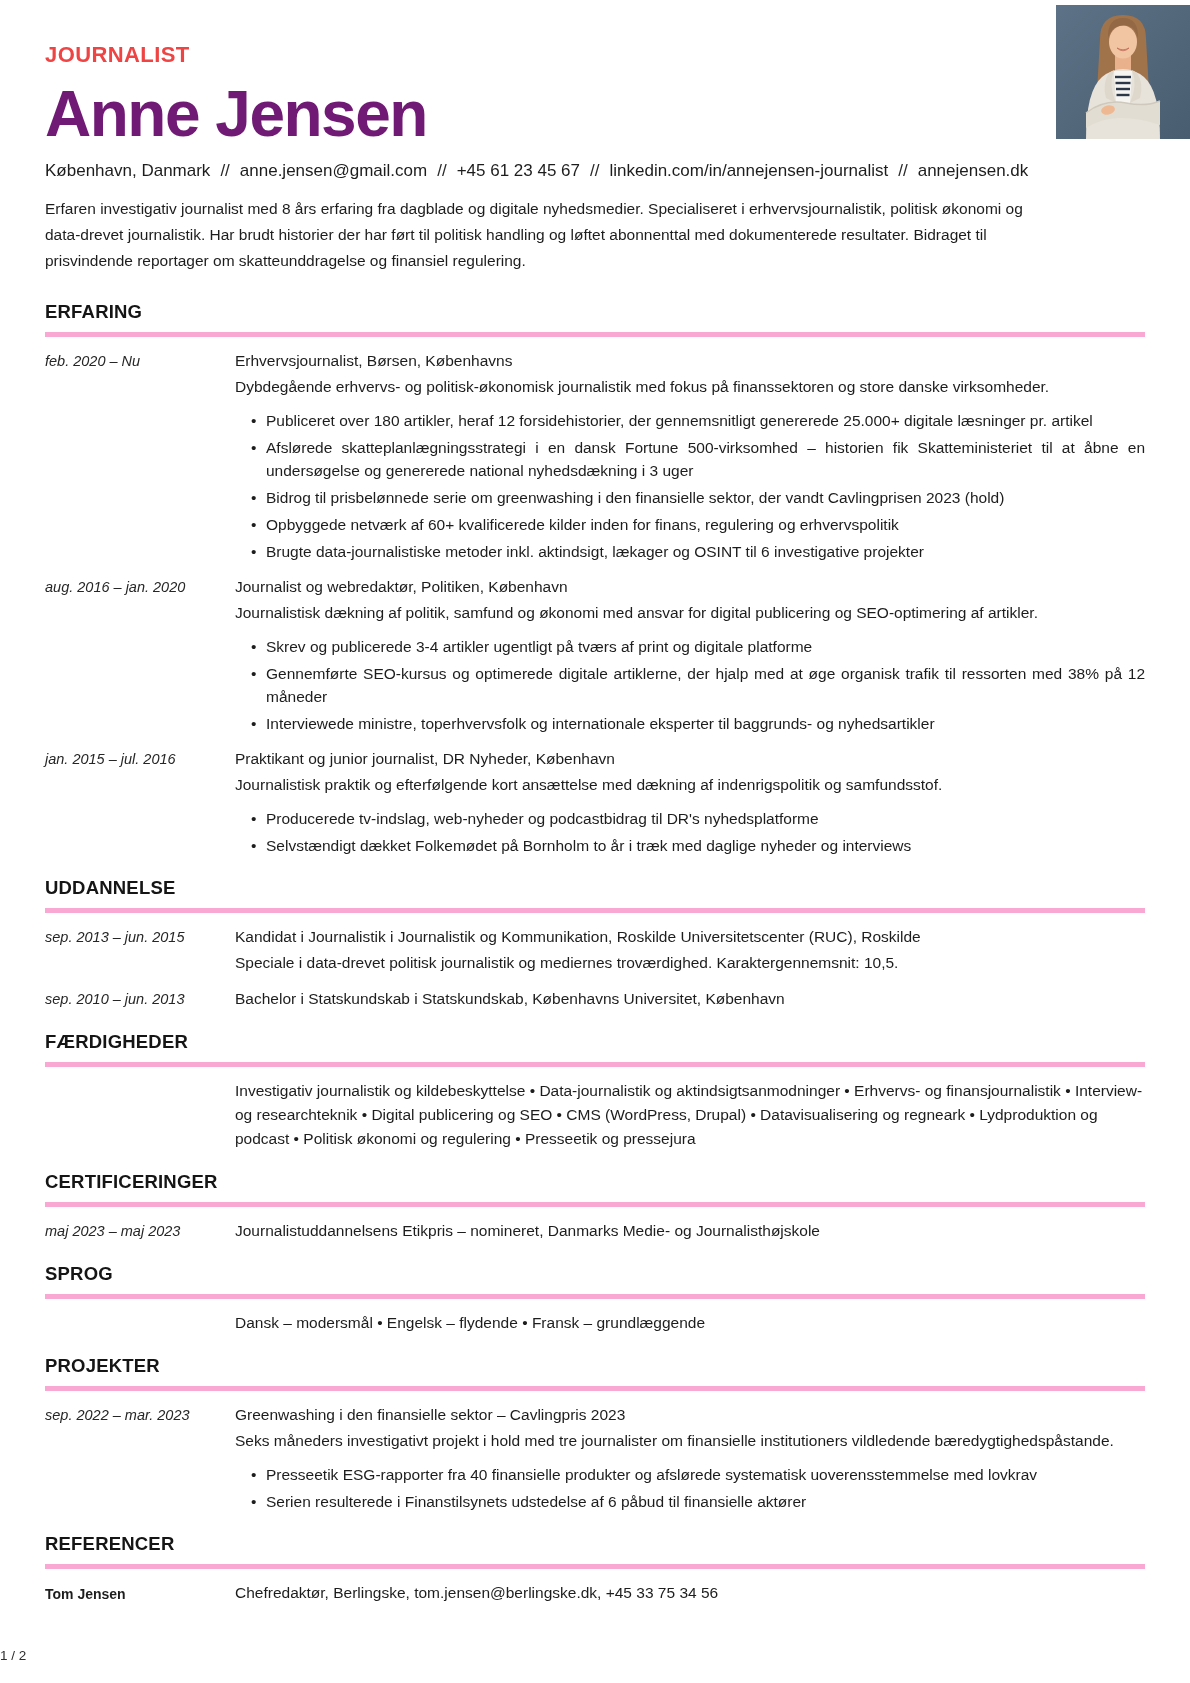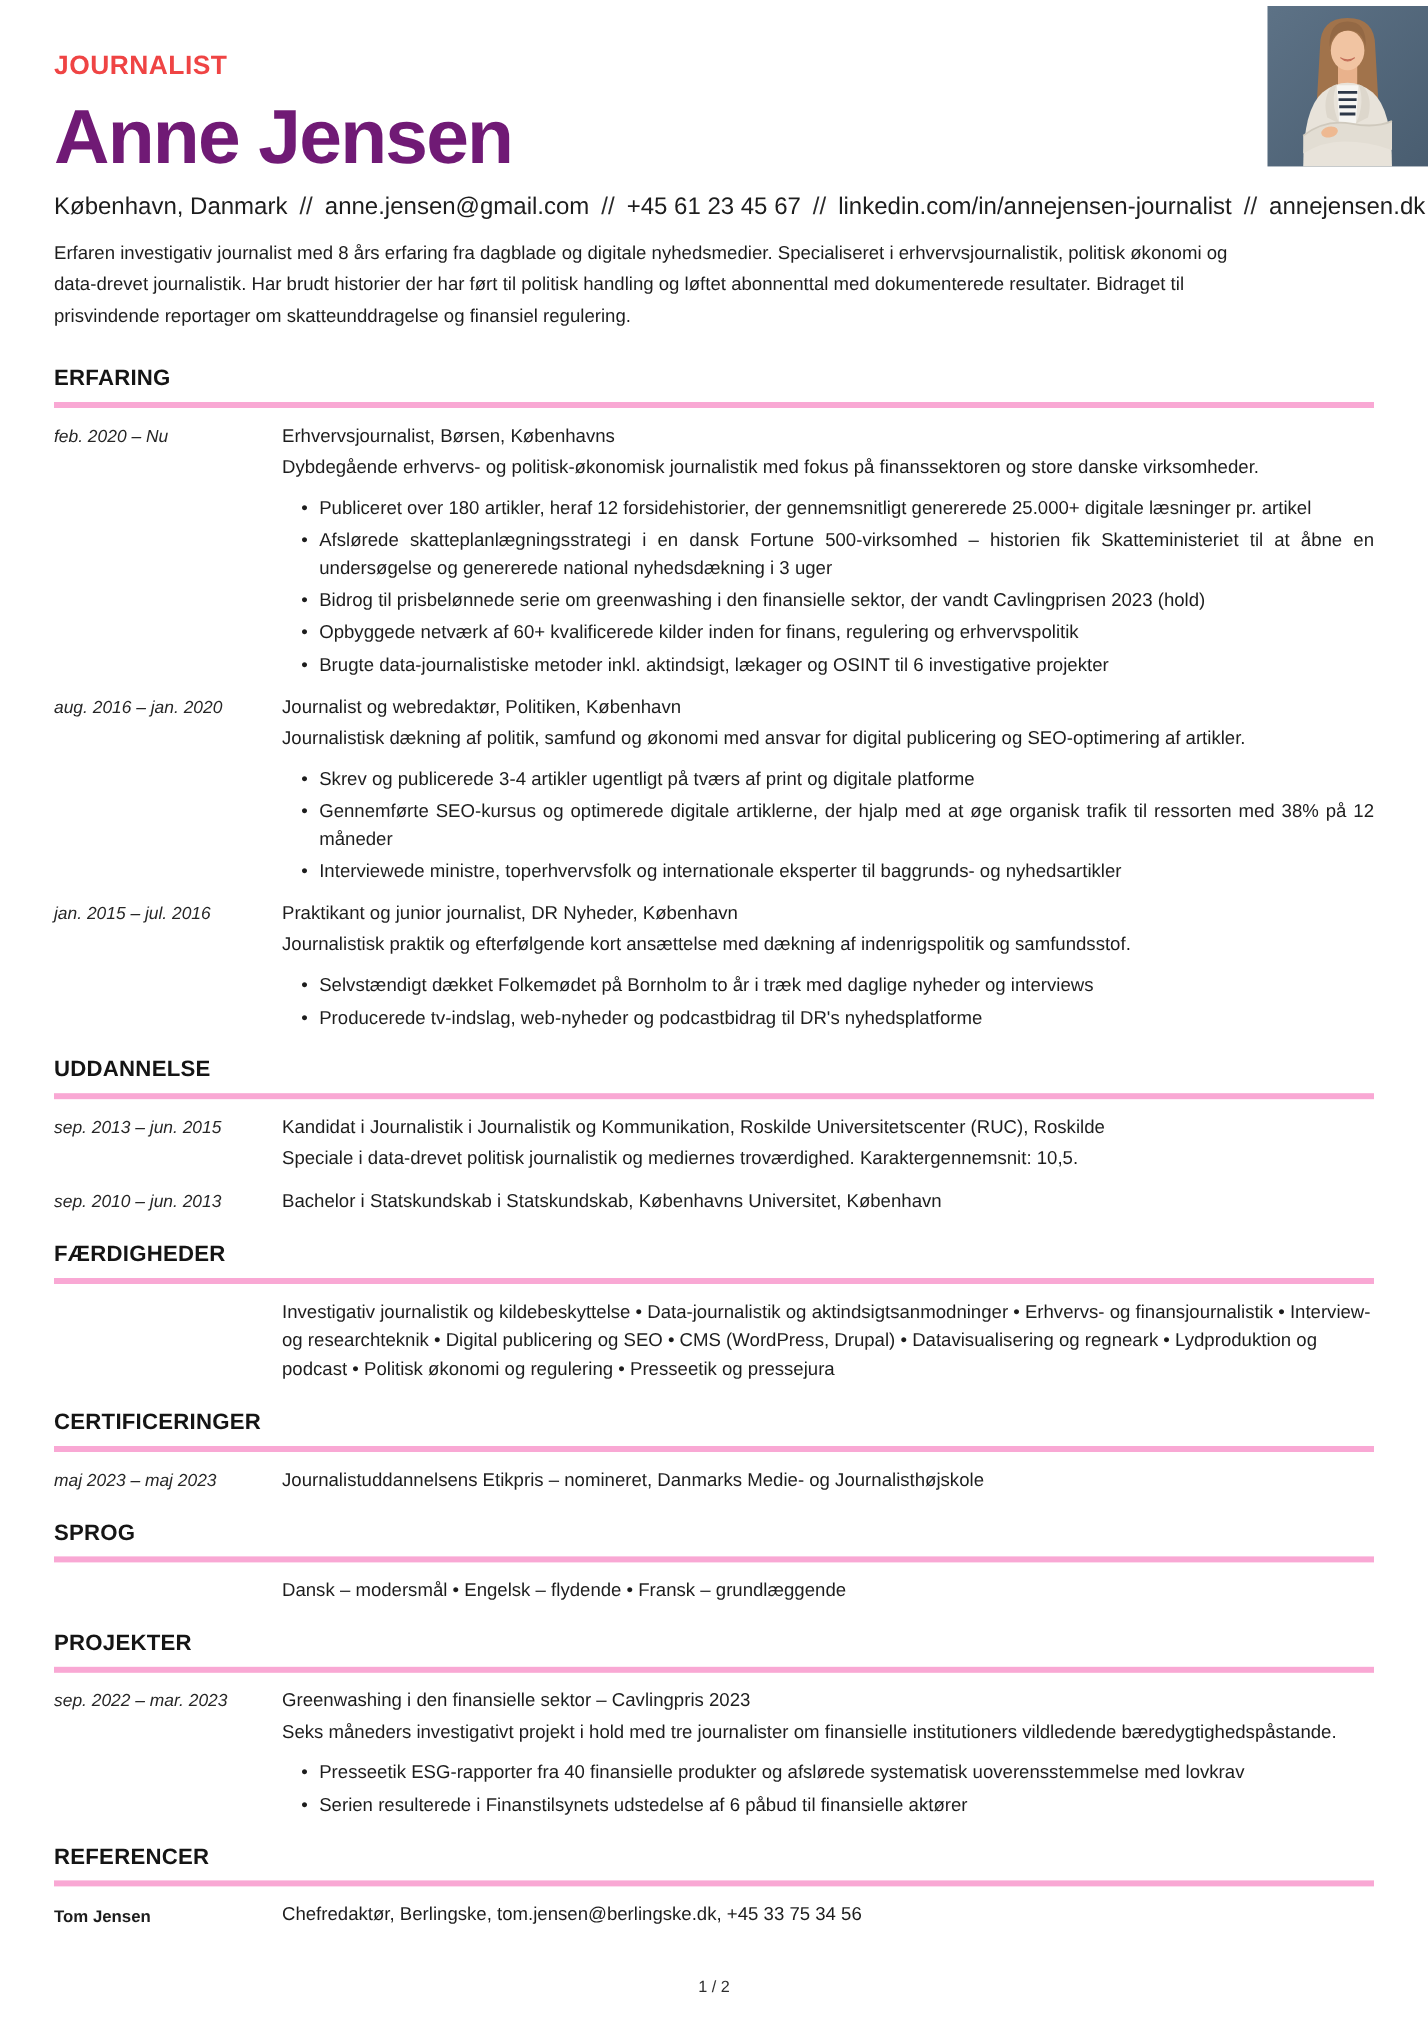--- a/index.html
+++ b/index.html
@@ -4,40 +4,40 @@
 <style>
   html,body{margin:0;padding:0}
   body{
     width:1190px;height:1683px;position:relative;overflow:hidden;
     background:#ffffff;color:#1d1d1d;
     font-family:"Liberation Sans",sans-serif;
   }
   .page{padding:42px 45px 0 45px;position:relative;width:1100px}
   .role{font-size:22px;font-weight:700;letter-spacing:.4px;color:#ef4444}
   .name{font-size:64px;font-weight:700;letter-spacing:-1.5px;line-height:1;margin:14px 0 0;color:#701a75}
-  .contact{margin-top:15px;font-size:20px;white-space:nowrap}
+  .contact{margin-top:15px;font-size:17px;white-space:nowrap}
   .contact .sep{margin:0 10px;color:#2a2a2a}
   .summary{margin:15px 0 0;font-size:15.5px;line-height:26px;max-width:1012px}
   .photo{position:absolute;top:5px;right:0;width:134px;height:134px;overflow:hidden}
   .section{margin-top:20px}
   .section:first-child{margin-top:27px}
   .sec-title{font-size:18.5px;font-weight:700;letter-spacing:.2px;line-height:22px;
     margin:0;padding-bottom:9px;border-bottom:5px solid #f9a8d4;color:#151515}
   .entry{display:grid;grid-template-columns:190px 1fr;margin-top:12px}
   .date{font-style:italic;font-size:14.5px;color:#262626;line-height:20px;padding-top:2px}
   .ref-label{font-weight:700;font-size:14px;line-height:20px;padding-top:3px}
   .etitle{font-size:15.5px;line-height:24px}
   .desc{font-size:15.5px;line-height:24px}
   .etitle + .desc{margin-top:2px}
   .bullets{list-style:none;margin:10px 0 0;padding:0}
   .bullet{position:relative;padding-left:31px;font-size:15.5px;line-height:23px;margin-top:4px}
   .bullet::before{content:"\2022";position:absolute;left:16px;top:0}
   .justify .desc,.justify .bullet{text-align:justify}
   b{font-weight:400}
-  .footer{position:absolute;left:0;right:0;bottom:20px;text-align:center;font-size:13.5px;color:#2e2e2e}
+  .footer{position:absolute;left:0;right:0;bottom:20px;font-size:13.5px;color:#2e2e2e}
 </style>
 </head>
 <body>
 
 <div class="page">
 
   <header>
     <div class="role">JOURNALIST</div>
     <h1 class="name">Anne Jensen</h1>
     <div class="contact"><span class="citem">København, Danmark</span><span class="sep">//</span><span class="citem">anne.jensen@gmail.com</span><span class="sep">//</span><span class="citem">+45 61 23 45 67</span><span class="sep">//</span><span class="citem">linkedin.com/in/annejensen-journalist</span><span class="sep">//</span><span class="citem">annejensen.dk</span></div>
@@ -115,22 +115,22 @@
             </div>
           </div>
           <div class="entry justify">
             <div class="left">
               <div class="date">jan. 2015 – jul. 2016</div>
             </div>
             <div class="right">
               <div class="etitle"><b>Praktikant og junior journalist</b><span>, DR Nyheder, København</span></div>
               <div class="desc"><span>Journalistisk praktik og efterfølgende kort ansættelse med dækning af indenrigspolitik og samfundsstof.</span></div>
               <ul class="bullets">
+                <li class="bullet"><span>Producerede tv-indslag, web-nyheder og podcastbidrag til DR's nyhedsplatforme</span></li>
                 <li class="bullet"><span>Selvstændigt dækket </span><b>Folkemødet på Bornholm</b><span> to år i træk med daglige nyheder og interviews</span></li>
-                <li class="bullet"><span>Producerede tv-indslag, web-nyheder og podcastbidrag til DR's nyhedsplatforme</span></li>
               </ul>
             </div>
           </div>
         </div>
       </section>
       <section class="section">
         <h2 class="sec-title">UDDANNELSE</h2>
         <div class="entries">
           <div class="entry">
             <div class="left">

